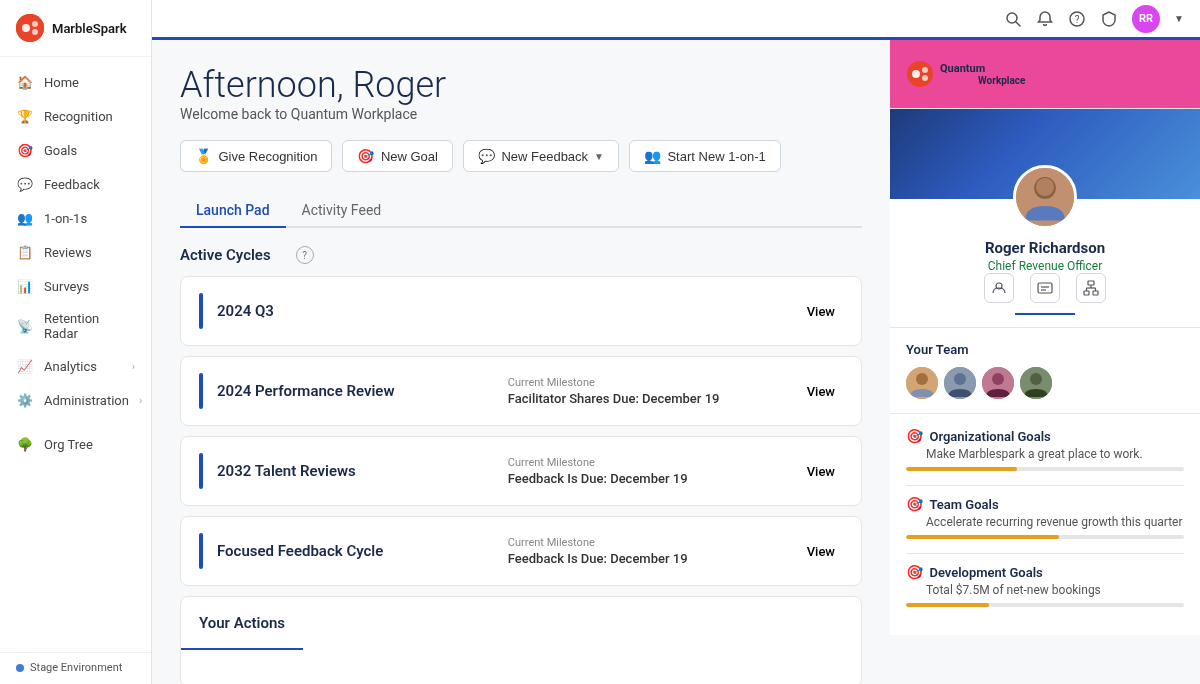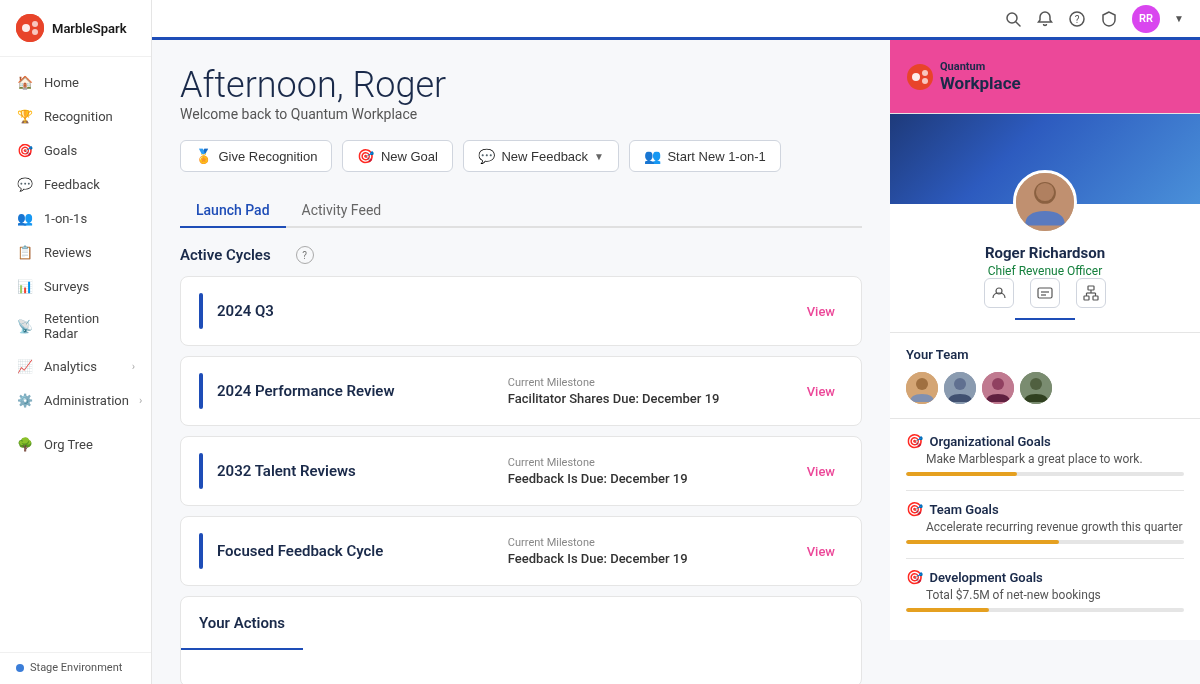--- a/index.html
+++ b/index.html
@@ -248,21 +248,21 @@
       font-size: 11px;
       color: #888;
       margin-bottom: 2px;
     }
     .milestone-value {
       font-size: 13px;
       font-weight: 500;
       color: #333;
     }
     .view-link {
-      color: #ec4899;
+      color: #000000;
       font-size: 13px;
       font-weight: 500;
       cursor: pointer;
       text-decoration: none;
       padding: 4px 8px;
       border-radius: 4px;
     }
 
     .your-actions-section {
       background: #fff;
@@ -631,21 +631,21 @@
       <div style="background:#ec4899;padding:20px 16px;display:flex;align-items:center;gap:10px;border-bottom:1px solid #e5e5e5;">
         <div style="display:flex;align-items:center;gap:6px;">
           <svg width="28" height="28" viewBox="0 0 28 28">
             <circle cx="14" cy="14" r="13" fill="#e8442a"></circle>
             <circle cx="10" cy="14" r="4" fill="white" opacity="0.9"></circle>
             <circle cx="19" cy="10" r="3" fill="white" opacity="0.7"></circle>
             <circle cx="19" cy="18" r="3" fill="white" opacity="0.7"></circle>
           </svg>
           <div>
             <div style="font-size:11px;font-weight:700;color:#1a2a4a;">Quantum</div>
-            <div style="font-size:17px;font-weight:700;color:#1a2a4a;">Workplace</div>
+            <div style="font-size:10px;font-weight:700;color:#1a2a4a;margin-left:38px;">Workplace</div>
           </div>
         </div>
       </div>
 
       <div class="profile-card">
         <div class="profile-banner">
           <div class="profile-avatar-wrapper">
             <div class="profile-avatar">
 
               <svg viewBox="0 0 64 64" width="64" height="64">

